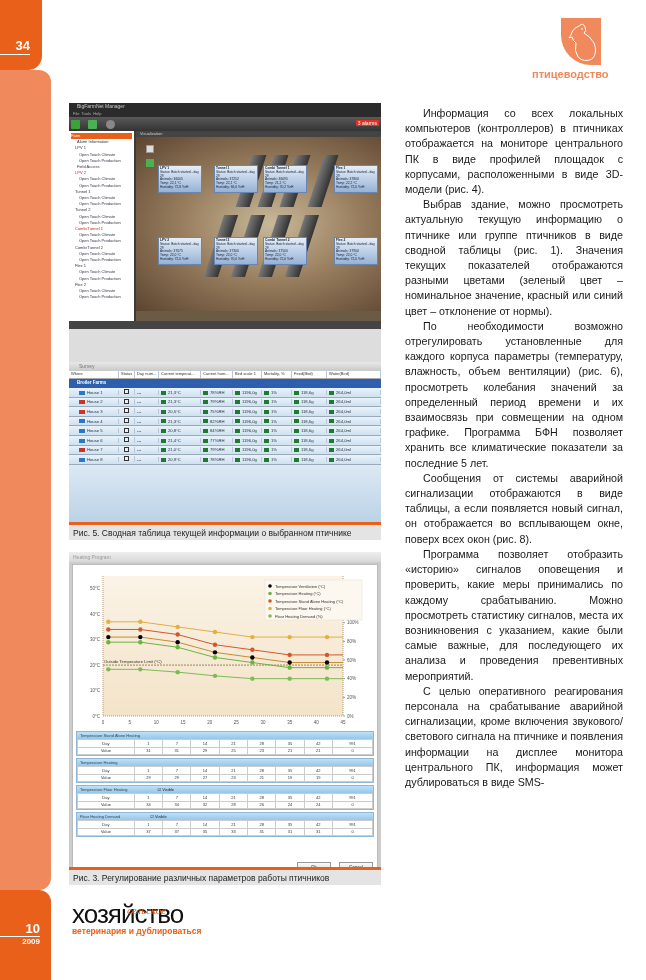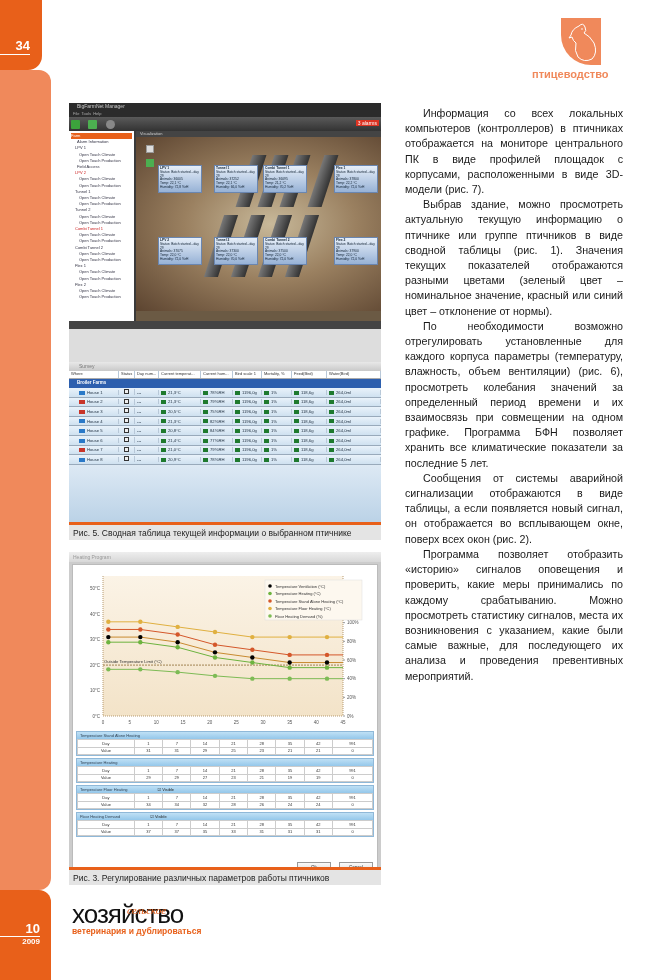--- a/index.html
+++ b/index.html
@@ -481,24 +481,25 @@
       </div>
     <div class="f6-btns">
       <div>Ok</div>
       <div>Cancel</div>
     </div>
   </div>
   <div class="cap">Рис. 3. Регулирование различных параметров работы птичников</div>
 </div>
 
 <div class="col" style="top:106px;" id="article">
-    <p>Информация со всех локальных компьютеров (контроллеров) в птичниках отображается на мониторе центрального ПК в виде профилей площадок с корпусами, расположенными в виде 3D-модели (рис. 7).</p>
+    <p>Информация со всех локальных компьютеров (контроллеров) в птичниках отображается на мониторе центрального ПК в виде профилей площадок с корпусами, расположенными в виде 3D-модели (рис. 4).</p>
     <p>Выбрав здание, можно просмотреть актуальную текущую информацию о птичнике или группе птичников в виде сводной таблицы (рис. 1). Значения текущих показателей отображаются разными цветами (зеленый цвет – номинальное значение, красный или синий цвет – отклонение от нормы).</p>
     <p>По необходимости возможно отрегулировать установленные для каждого корпуса параметры (температуру, влажность, объем вентиляции) (рис. 6), просмотреть колебания значений за определенный период времени и их взаимосвязь при совмещении на одном графике. Программа БФН позволяет хранить все климатические показатели за последние 5 лет.</p>
-    <p>Сообщения от системы аварийной сигнализации отображаются в виде таблицы, а если появляется новый сигнал, он отображается во всплывающем окне, поверх всех окон (рис. 2).</p>
+    <p>Сообщения от системы аварийной сигнализации отображаются в виде таблицы, а если появляется новый сигнал, он отображается во всплывающем окне, поверх всех окон (рис. 8).</p>
     <p>Программа позволяет отобразить «историю» сигналов оповещения и проверить, какие меры принимались по каждому срабатыванию. Можно просмотреть статистику сигналов, места их возникновения с указанием, какие были самые важные, для последующего их анализа и проведения превентивных мероприятий.</p>
+    <p>С целью оперативного реагирования персонала на срабатывание аварийной сигнализации, кроме включения звукового/светового сигнала на птичнике и появления информации на дисплее монитора центрального ПК, информация может дублироваться в виде SMS-</p>
   </div>
 
 <div class="logo">
   <div class="script">сельское</div>
   <div class="l2">хозяйство</div>
   <div class="l3">ветеринария  и дублироваться</div>
 </div>
 
 </body></html>

